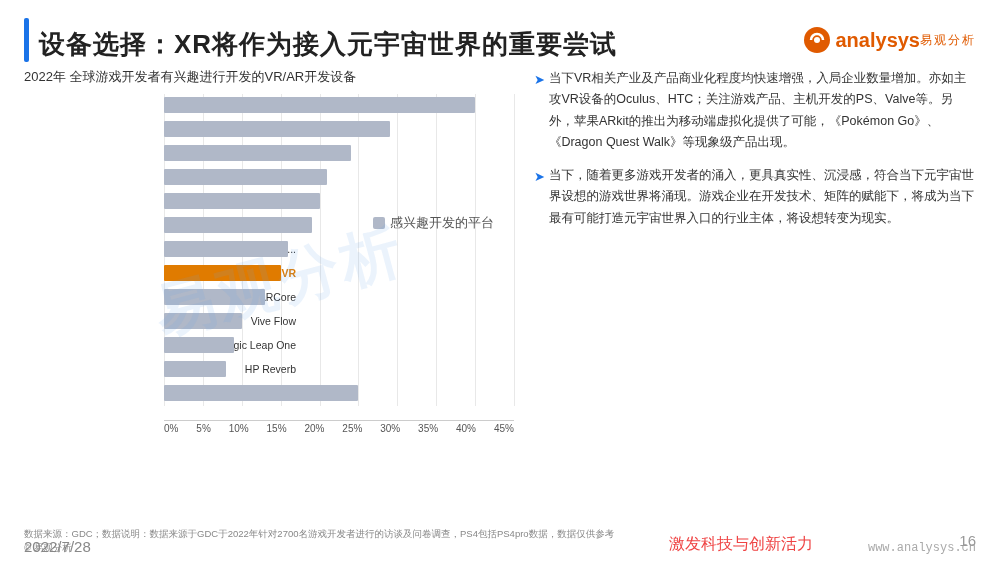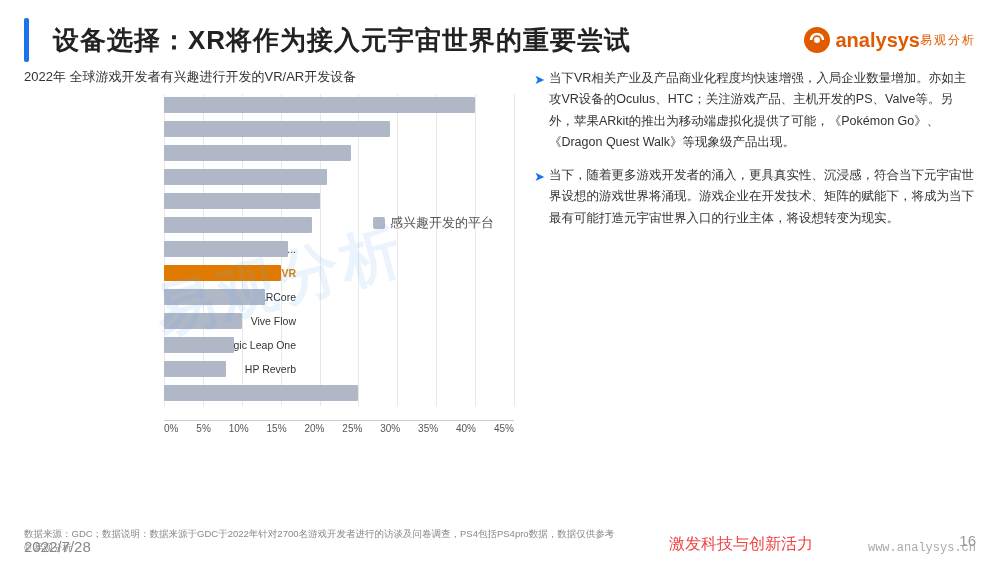--- a/index.html
+++ b/index.html
@@ -20,22 +20,22 @@
     }
     
     .header {
       display: flex;
       align-items: center;
       justify-content: space-between;
       margin-bottom: 6px;
     }
     .title-block {
       display: flex;
-      align-items: center;
-      gap: 24px;
+      align-items: flex-end;
+      gap: 10px;
     }
     .title-bar {
       width: 5px;
       height: 44px;
       background: #1a73e8;
       border-radius: 2px;
       flex-shrink: 0;
     }
     .main-title {
       font-size: 26px;

